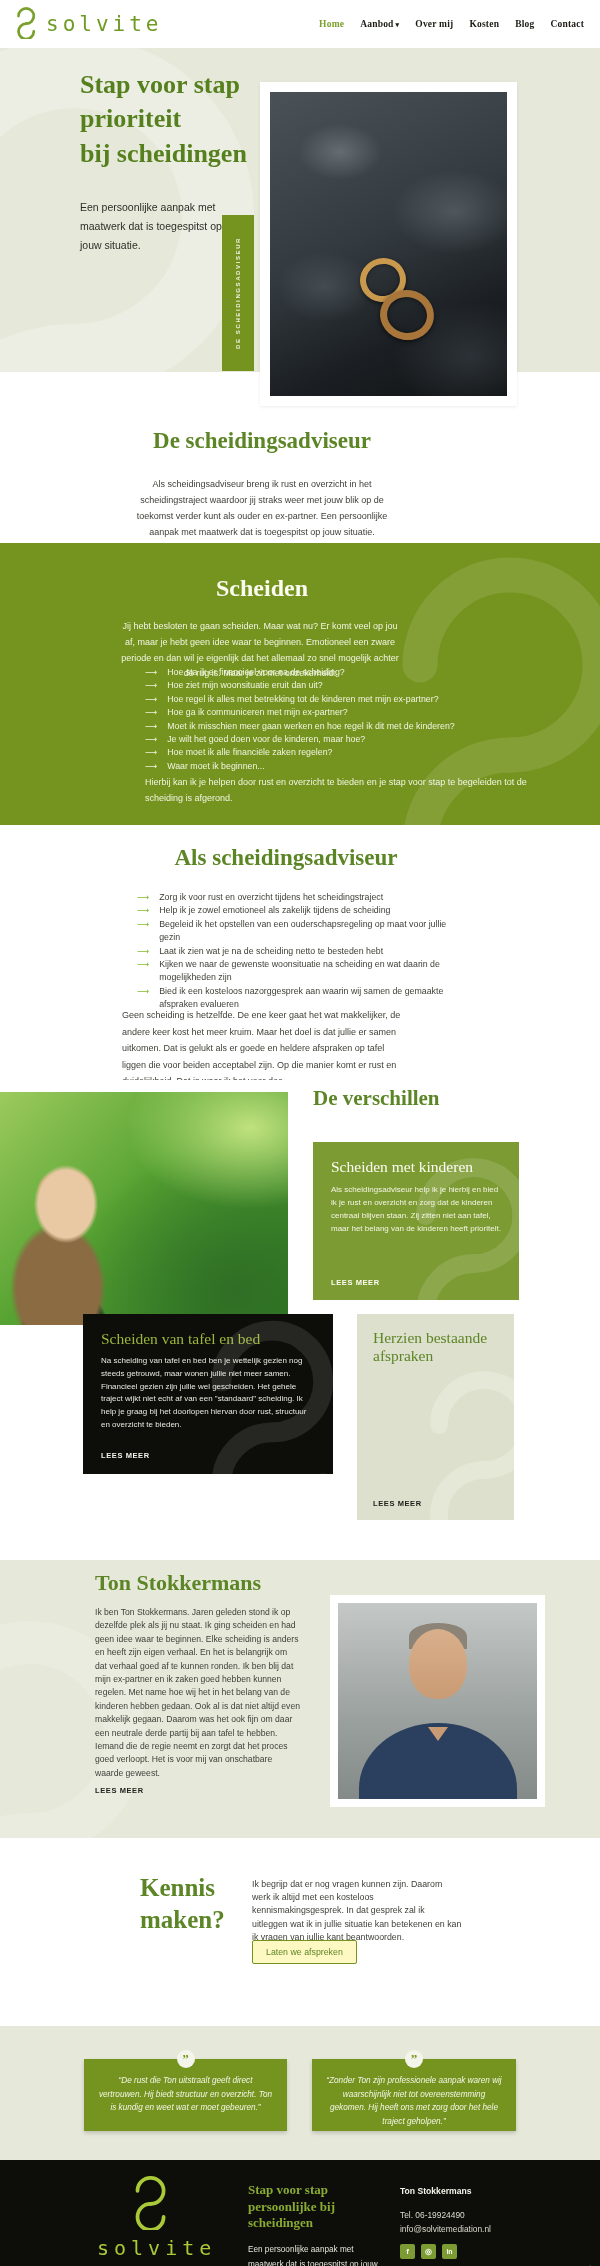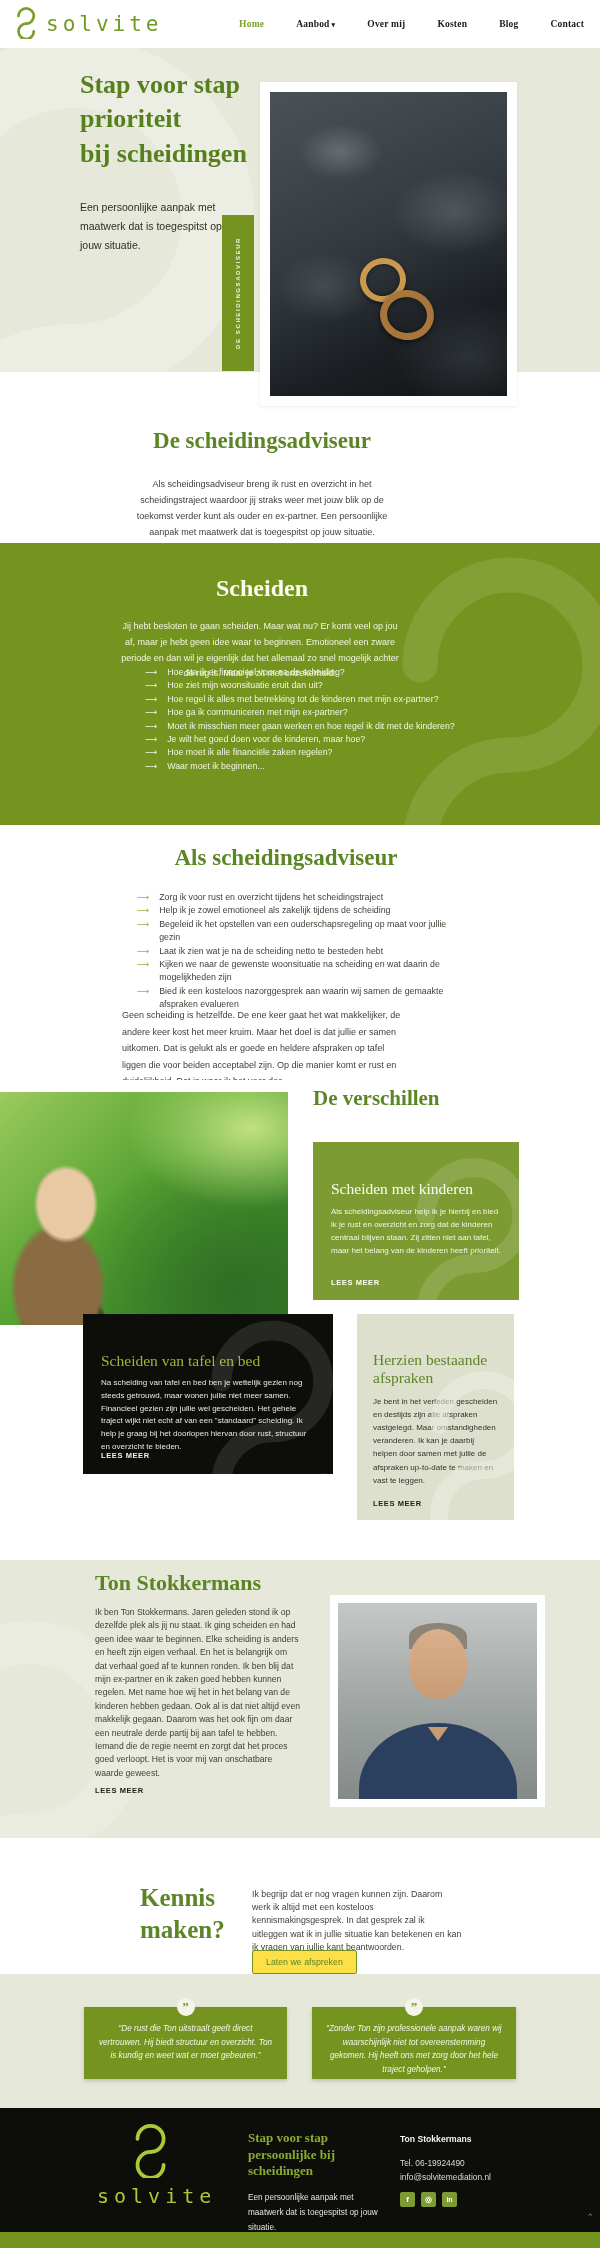--- a/index.html
+++ b/index.html
@@ -5,21 +5,21 @@
   * { margin:0; padding:0; box-sizing:border-box; }
   html,body { background:#ffffff; }
   body { width:600px; font-family:"Liberation Sans", sans-serif; color:#3a3a33; position:relative; }
   .page { width:600px; height:2266px; position:relative; overflow:hidden; background:#fff; }
   section { position:relative; }
 
   
   .header { height:48px; background:#fff; display:flex; align-items:center; justify-content:space-between; padding:0 16px 0 14px; }
   .logo-lockup { display:flex; align-items:center; gap:6px; }
   .logo-word { font-family:"DejaVu Sans Mono", monospace; font-size:21px; letter-spacing:4px; color:#6f9a23; font-weight:normal; }
-  .nav { display:flex; gap:32px; align-items:center; }
+  .nav { display:flex; gap:16px; align-items:center; }
   .nav a { text-decoration:none; font-family:"Liberation Serif", serif; font-weight:bold; font-size:9.5px; color:#1d1b14; letter-spacing:.2px; }
   .nav a.active { color:#7ba02c; }
   .nav .caret { font-size:7px; color:#1d1b14; margin-left:2px; }
 
   
   .hero { height:324px; background:#e6e8da; }
   .hero .deco { position:absolute; inset:0; overflow:hidden; }
   .hero-title { position:absolute; left:80px; top:20px; font-family:"Liberation Serif", serif; font-size:26px; line-height:1.32; color:#55801d; }
   .hero-sub { position:absolute; left:80px; top:150px; width:156px; font-size:10.5px; line-height:1.8; color:#2e2e28; }
   .hero-band { position:absolute; left:222px; top:167px; width:32px; height:156px; background:#75941f; display:flex; align-items:center; justify-content:center; }
@@ -71,21 +71,21 @@
     background:
       radial-gradient(46px 56px at 66px 112px, #e9c9a4 0 60%, rgba(233,201,164,0) 70%),
       radial-gradient(40px 26px at 66px 96px, #caa06c 0 60%, rgba(202,160,108,0) 72%),
       radial-gradient(80px 110px at 58px 196px, #8a6b42 0 52%, rgba(138,107,66,0) 60%),
       radial-gradient(70px 60px at 64px 232px, #1d3a20 0 55%, rgba(29,58,32,0) 62%),
       radial-gradient(200px 130px at 250px 36px, #c0e27e, rgba(191,226,126,0) 62%),
       radial-gradient(230px 210px at 235px 200px, #2f6e25, rgba(47,110,37,0) 72%),
       linear-gradient(135deg, #9cca5e, #57a332 45%, #2f7b24); }
   .verschillen .sec-title { position:absolute; left:313px; top:6px; width:210px; text-align:left; font-size:21px; }
   .card { position:absolute; overflow:hidden; }
-  .card h3 { font-family:"Liberation Serif", serif; font-weight:normal;margin-top:22px; }
+  .card h3 { font-family:"Liberation Serif", serif; font-weight:normal; }
   .card .lees { font-size:7.5px; font-weight:bold; letter-spacing:.6px; }
   .card-kinderen { left:313px; top:62px; width:206px; height:158px; background:#7d9b33; color:#f3f5e3; padding:16px 18px; }
   .card-kinderen h3 { font-size:15.5px; color:#fdfdf4; margin-bottom:7px; }
   .card-kinderen p { font-size:8px; line-height:13px; }
   .card-kinderen .lees { position:absolute; left:18px; bottom:13px; color:#fdfdf4; }
   .card-tafelbed { left:83px; top:234px; width:250px; height:160px; background:#0d0d09; color:#e9e9e1; padding:16px 18px; z-index:3; }
   .card-tafelbed h3 { font-size:15.5px; color:#9ab73a; margin-bottom:7px; }
   .card-tafelbed p { font-size:8px; line-height:12.8px; }
   .card-tafelbed .lees { position:absolute; left:18px; bottom:14px; color:#f2f2ea; }
   .card-herzien { left:357px; top:234px; width:157px; height:206px; background:#dde0cc; color:#33332c; padding:15px 16px; }
@@ -99,24 +99,24 @@
   .ton .bio { position:absolute; left:95px; top:46px; width:206px; font-size:8.6px; line-height:13.4px; color:#41413a; }
   .ton .lees { position:absolute; left:95px; top:226px; font-size:7.5px; font-weight:bold; letter-spacing:.6px; color:#22221c; }
   .frame-ton { left:330px; top:35px; width:215px; height:212px; padding:8px; }
   .ton-img { width:100%; height:100%; position:relative; overflow:hidden; background:linear-gradient(180deg,#c4c8c6,#9aa09e 60%,#848a88); }
   .ton-head { position:absolute; left:50%; top:26px; transform:translateX(-50%); width:58px; height:70px; border-radius:50% 50% 46% 46%; background:linear-gradient(#d9b08c,#c99b74); }
   .ton-hair { position:absolute; left:50%; top:20px; transform:translateX(-50%); width:58px; height:26px; border-radius:50% 50% 0 0; background:#8d8478; }
   .ton-shirt { position:absolute; left:50%; bottom:-6px; transform:translateX(-50%); width:158px; height:82px; border-radius:50% 50% 0 0 / 80% 80% 0 0; background:#2b3f5e; }
   .ton-collar { position:absolute; left:50%; bottom:58px; transform:translateX(-50%); width:0; height:0; border-left:10px solid transparent; border-right:10px solid transparent; border-top:14px solid #c99b74; z-index:1; }
 
   
-  .kennis { height:126px; background:#fff;margin-top:10px; }
+  .kennis { height:188px; background:#fff; }
   .kennis .sec-title { position:absolute; left:140px; top:34px; text-align:left; font-size:25px; line-height:1.28; width:110px; }
   .kennis p { position:absolute; left:252px; top:40px; width:210px; font-size:8.8px; line-height:13.2px; color:#41413a; }
-  .btn { position:absolute; left:252px; top:102px; display:inline-block; border:1px solid #75941f; border-radius:2px; background:#fde047; color:#5c8526; font-size:8.8px; padding:6px 13px; font-family:"Liberation Sans", sans-serif; cursor:pointer; }
+  .btn { position:absolute; left:252px; top:102px; display:inline-block; border:1px solid #75941f; border-radius:2px; background:#fef9c3; color:#5c8526; font-size:8.8px; padding:6px 13px; font-family:"Liberation Sans", sans-serif; cursor:pointer; }
 
   
   .testimonials { height:134px; background:#e6e8da; }
   .quote-card { position:absolute; top:33px; height:72px; background:#75941f; box-shadow:0 2px 4px rgba(0,0,0,.18); padding:15px 14px 0; }
   .quote-card.q1 { left:84px; width:203px; }
   .quote-card.q2 { left:312px; width:204px; }
   .quote-card p { font-family:Liberation Sans, sans-serif; font-style:italic; font-size:8.2px; line-height:13.6px; color:#f4f5e6; text-align:center; }
   .quote-dot { position:absolute; left:50%; top:-9px; transform:translateX(-50%); width:18px; height:18px; border-radius:50%; background:#f4f5ea; display:flex; align-items:center; justify-content:center; font-family:"Liberation Serif", serif; font-weight:bold; color:#75941f; font-size:13px; line-height:18px; }
 
   
@@ -221,20 +221,21 @@
         </div>
       <div class="li">
           <span class="arr">⟶</span>
           <span>Hoe moet ik alle financiële zaken regelen?</span>
         </div>
       <div class="li">
           <span class="arr">⟶</span>
           <span>Waar moet ik beginnen...</span>
         </div>
     </div>
+    <p class="outro">Hierbij kan ik je helpen door rust en overzicht te bieden en je stap voor stap te begeleiden tot de scheiding is afgerond.</p>
   </section>
 
   <section class="als">
     <h2 class="sec-title">Als scheidingsadviseur</h2>
     <div class="list">
       <div class="li">
           <span class="arr">⟶</span>
           <span>Zorg ik voor rust en overzicht tijdens het scheidingstraject</span>
         </div>
       <div class="li">
@@ -284,21 +285,20 @@
       <p>Na scheiding van tafel en bed ben je wettelijk gezien nog steeds getrouwd, maar wonen jullie niet meer samen. Financieel gezien zijn jullie wel gescheiden. Het gehele traject wijkt niet echt af van een "standaard" scheiding. Ik help je graag bij het doorlopen hiervan door rust, structuur en overzicht te bieden.</p>
       <a href="#" class="lees" style="text-decoration:none;">LEES MEER</a>
     </div>
 
     <div class="card card-herzien">
       <svg class="deco-s" style="right:-50px; bottom:-40px; opacity:.55;" width="150" height="200" viewBox="8 4 30 40" fill="none" stroke="#eef0e0" stroke-width="3.5" stroke-linecap="round">
         <path d="M13 17 a9 9 0 1 1 9 9"></path>
           <path d="M31 35 a9 9 0 1 1 -9 -9"></path>
       </svg>
       <h3>Herzien bestaande afspraken</h3>
-      <p>Je bent in het verleden gescheiden en destijds zijn alle afspraken vastgelegd. Maar omstandigheden veranderen. Ik kan je daarbij helpen door samen met jullie de afspraken up-to-date te maken en vast te leggen.</p>
       <a href="#" class="lees" style="text-decoration:none;">LEES MEER</a>
     </div>
   </section>
 
   <section class="ton">
     <svg class="deco-s" style="left:-120px; top:40px; opacity:.45;" width="320" height="426" viewBox="8 4 30 40" fill="none" stroke="#f2f3e8" stroke-width="4" stroke-linecap="round">
       <path d="M13 17 a9 9 0 1 1 9 9"></path>
         <path d="M31 35 a9 9 0 1 1 -9 -9"></path>
     </svg>
     <h2 class="sec-title">Ton Stokkermans</h2>

